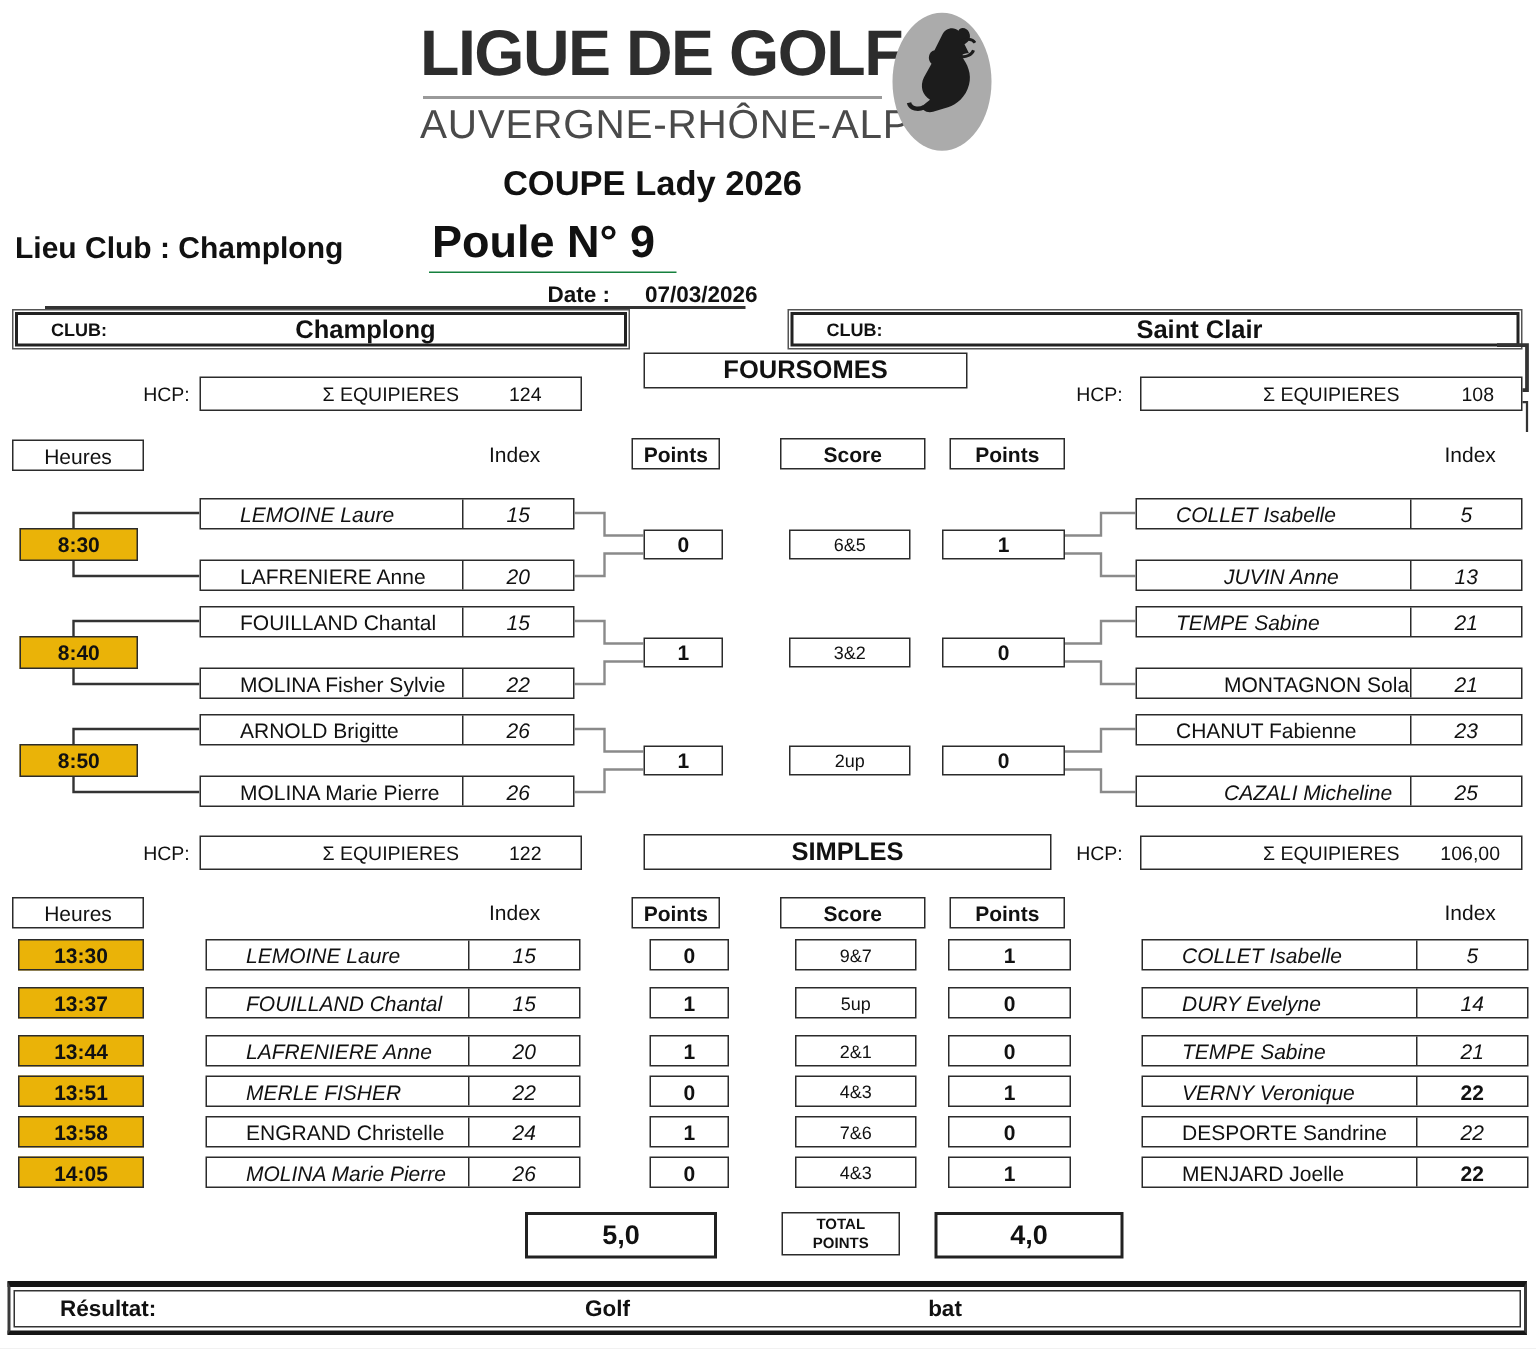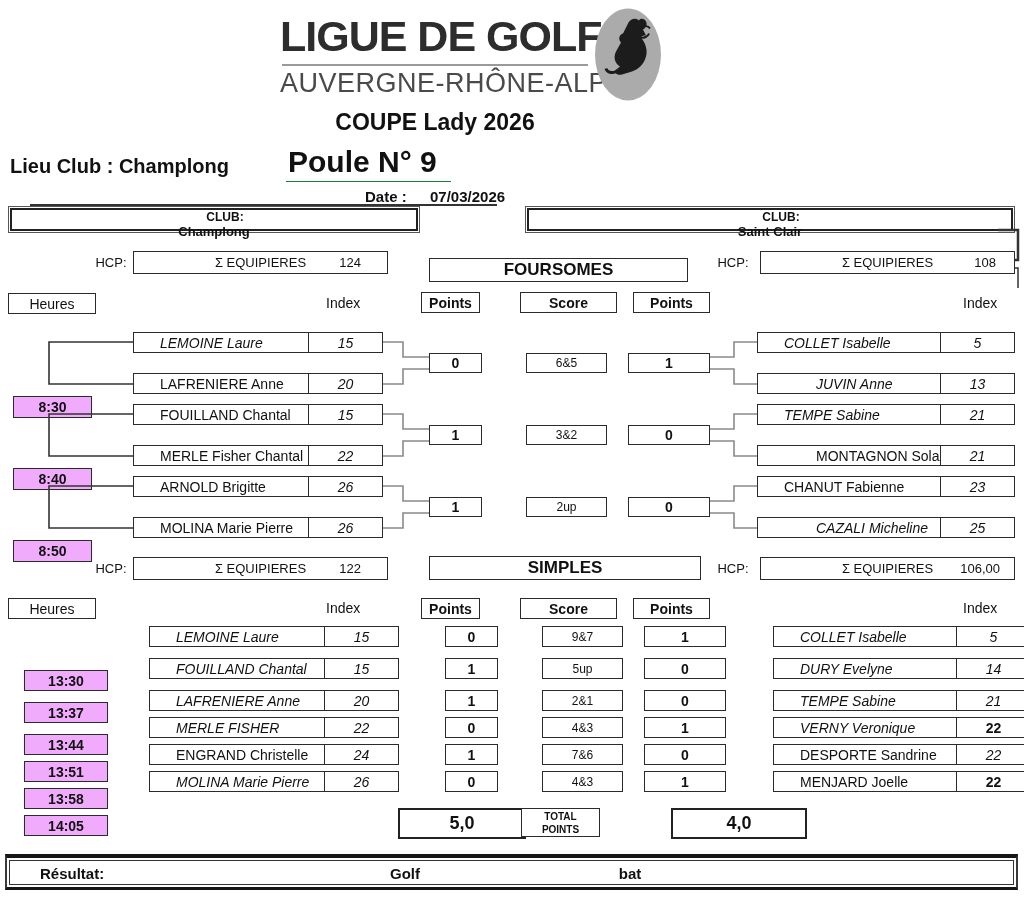--- a/index.html
+++ b/index.html
@@ -14,66 +14,66 @@
   .lion{left:594px;top:7px;width:68px;height:95px;}
   .coupe{left:285px;top:109px;width:300px;text-align:center;font-size:23px;font-weight:bold;}
   
   .lieu{left:10px;top:155px;font-size:20px;font-weight:bold;white-space:nowrap;}
   .poule{left:286px;top:145px;font-size:30px;font-weight:bold;border-bottom:1px solid #15803d;padding:0 14px 2px 2px;white-space:nowrap;}
   .date-label{left:365px;top:188px;font-size:15px;font-weight:bold;}
   .date-value{left:430px;top:188px;font-size:15px;font-weight:bold;}
   .date-rule{left:30px;top:204px;width:467px;border-top:2px solid #333;}
   
   .clubbox{height:27px;border:1px solid #555;padding:1px;box-sizing:border-box;}
-  .clubbox .inner{height:100%;border:2px solid #222;box-sizing:border-box;display:flex;align-items:center;flex-direction:column;}
+  .clubbox .inner{height:100%;border:2px solid #222;box-sizing:border-box;display:flex;align-items:center;}
   .club-left{left:8px;top:206px;width:412px;}
   .club-right{left:525px;top:206px;width:490px;}
   .club-lbl{font-size:12px;font-weight:bold;margin-left:22px;}
-  .club-name{flex:1;text-align:center;font-size:13px;font-weight:bold;}
+  .club-name{flex:1;text-align:center;font-size:17px;font-weight:bold;}
   .bracket-svg{pointer-events:none;}
   
   .hcp-lbl{font-size:13px;width:46px;text-align:right;}
   .hcpbox{height:23px;border:1.5px solid #2b2b2b;box-sizing:border-box;background:#fff;}
   .hcpbox .eq{position:absolute;left:0;right:0;top:0;bottom:0;display:flex;align-items:center;justify-content:center;font-size:13px;}
   .hcpbox .val{position:absolute;right:26px;top:0;bottom:0;display:flex;align-items:center;font-size:13px;}
   .sectitle{height:24px;border:1.5px solid #2b2b2b;box-sizing:border-box;font-size:17px;font-weight:bold;background:#fff;}
   
   .hdrbox{border:1.5px solid #2b2b2b;box-sizing:border-box;font-size:14px;background:#fff;}
   .hdr-bold{font-weight:bold;}
   .idx-lbl{font-size:14px;}
   
   .pbox{position:absolute;display:flex;align-items:stretch;border:1.5px solid #2b2b2b;box-sizing:border-box;background:#fff;font-size:14px;}
   .pname{flex:1;display:flex;align-items:center;padding-left:5px;white-space:nowrap;overflow:hidden;margin-left:21px;}
   .pidx{width:73px;border-left:1.5px solid #2b2b2b;font-style:italic;display:flex;align-items:center;justify-content:center;}
   .pidx.bi{font-style:normal;font-weight:bold;}
   .it{font-style:italic;}
-  .timebox{position:absolute;border:1.5px solid #2b2b2b;box-sizing:border-box;background:#f0abfc;font-size:14px;font-weight:bold;display:flex;align-items:center;justify-content:center;margin-top:44px;}
+  .timebox{position:absolute;border:1.5px solid #2b2b2b;box-sizing:border-box;background:#eab308;font-size:14px;font-weight:bold;display:flex;align-items:center;justify-content:center;}
   .ptsbox{position:absolute;border:1.5px solid #2b2b2b;box-sizing:border-box;background:#fff;font-size:14px;font-weight:bold;display:flex;align-items:center;justify-content:center;}
   .scorebox{position:absolute;border:1.5px solid #2b2b2b;box-sizing:border-box;background:#fff;font-size:12px;display:flex;align-items:center;justify-content:center;}
   
   .fmatch{position:absolute;left:0;width:1024px;height:62px;}
   .fmatch .conn{position:absolute;left:0;top:0;pointer-events:none;}
   .fl1{left:133px;top:0;width:250px;height:21px;}
   .fl2{left:133px;top:41px;width:250px;height:21px;}
   .fr1{left:757px;top:0;width:258px;height:21px;}
   .fr2{left:757px;top:41px;width:258px;height:21px;padding-left:32px;}
   .ftime{left:13px;top:20px;width:79px;height:22px;}
   .fpl{left:429px;top:21px;width:53px;height:20px;}
   .fsc{left:526px;top:21px;width:81px;height:20px;}
   .fpr{left:628px;top:21px;width:82px;height:20px;}
   
-  .srow{position:absolute;left:16px;width:948px;height:21px;}
+  .srow{position:absolute;left:4px;width:948px;height:21px;}
   .stime{left:8px;top:0;width:84px;height:21px;}
   .sleft{left:133px;top:0;width:250px;height:21px;}
   .spl{left:429px;top:0;width:53px;height:21px;}
   .ssc{left:526px;top:0;width:81px;height:21px;}
   .spr{left:628px;top:0;width:82px;height:21px;}
   .sright{left:757px;top:0;width:258px;height:21px;}
   
-  .totbox{border:2px solid #222;box-sizing:border-box;font-size:18px;font-weight:bold;background:#fff;margin-left:48px;}
+  .totbox{border:2px solid #222;box-sizing:border-box;font-size:18px;font-weight:bold;background:#fff;}
   .totlbl{border:1.5px solid #2b2b2b;box-sizing:border-box;font-size:10px;font-weight:bold;text-align:center;line-height:1.3;background:#fff;}
   
   .resultbar{left:5px;top:854px;width:1013px;height:36px;border:2px solid #3a3a3a;border-top:4px solid #161616;border-bottom:3px solid #161616;box-sizing:border-box;padding:2px;}
   .resultbar .inner{position:relative;height:100%;border:1px solid #333;box-sizing:border-box;}
   .res-lbl{position:absolute;left:30px;top:50%;transform:translateY(-50%);font-size:15px;font-weight:bold;}
   .res-club1{position:absolute;left:340px;width:110px;text-align:center;top:50%;transform:translateY(-50%);font-size:15px;font-weight:bold;}
   .res-verb{position:absolute;left:585px;width:70px;text-align:center;top:50%;transform:translateY(-50%);font-size:15px;font-weight:bold;}
 </style>
 </head>
 <body>
@@ -115,21 +115,21 @@
   </svg>
   <svg class="abs bracket-svg" style="left:1008px;top:266px;" width="16" height="24">
     <polyline points="0,2 10,2 10,22" fill="none" stroke="#333" stroke-width="1.5"></polyline>
   </svg>
 
   <div class="abs hcp-lbl ctr" style="left:88px;top:251px;height:23px;">HCP:</div>
   <div class="abs hcpbox" style="left:133px;top:251px;width:255px;">
     <span class="eq">Σ EQUIPIERES</span>
     <span class="val">124</span>
   </div>
-  <div class="abs sectitle ctr" style="left:429px;top:258px;width:259px;">FOURSOMES</div>
+  <div class="abs sectitle ctr" style="left:429px;top:235px;width:216px;">FOURSOMES</div>
   <div class="abs hcp-lbl ctr" style="left:710px;top:251px;height:23px;">HCP:</div>
   <div class="abs hcpbox" style="left:760px;top:251px;width:255px;">
     <span class="eq">Σ EQUIPIERES</span>
     <span class="val" style="right:18px;">108</span>
   </div>
 
   <div class="abs hdrbox ctr" style="left:8px;top:293px;width:88px;height:21px;">Heures</div>
   <div class="abs idx-lbl" style="left:326px;top:295px;">Index</div>
   <div class="abs hdrbox hdr-bold ctr" style="left:421px;top:292px;width:59px;height:21px;">Points</div>
   <div class="abs hdrbox hdr-bold ctr" style="left:520px;top:292px;width:97px;height:21px;">Score</div>
@@ -174,21 +174,21 @@
       <polyline points="383,52 403,52 403,37 429,37" fill="none" stroke="#8a8a8a" stroke-width="1.6"></polyline>
       <polyline points="710,25 734,25 734,10 757,10" fill="none" stroke="#8a8a8a" stroke-width="1.6"></polyline>
       <polyline points="710,37 734,37 734,52 757,52" fill="none" stroke="#8a8a8a" stroke-width="1.6"></polyline>
     </svg>
     <div class="timebox ftime">8:40</div>
     <div class="pbox fl1">
       <span class="pname ln0">FOUILLAND Chantal</span>
       <span class="pidx">15</span>
     </div>
     <div class="pbox fl2">
-      <span class="pname ln1">MERLE Fisher Chantal</span>
+      <span class="pname ln1">MOLINA Fisher Sylvie</span>
       <span class="pidx">22</span>
     </div>
     <div class="ptsbox fpl">1</div>
     <div class="scorebox fsc">3&amp;2</div>
     <div class="ptsbox fpr">0</div>
     <div class="pbox fr1">
       <span class="pname rn0 it">TEMPE Sabine</span>
       <span class="pidx">21</span>
     </div>
     <div class="pbox fr2">
@@ -337,21 +337,21 @@
       <span class="pidx ri0 bi">22</span>
     </div>
   </div>
 </div>
 
   <div class="abs totbox ctr" style="left:350px;top:808px;width:128px;height:31px;">5,0</div>
   <div class="abs totlbl ctr" style="left:521px;top:808px;width:79px;height:29px;flex-direction:column;">
     <span>TOTAL</span>
     <span>POINTS</span>
   </div>
-  <div class="abs totbox ctr" style="left:623px;top:808px;width:136px;height:31px;">4,0</div>
+  <div class="abs totbox ctr" style="left:623px;top:808px;width:126px;height:31px;">4,0</div>
 
   <div class="abs resultbar">
     <div class="inner">
       <span class="res-lbl">Résultat:</span>
       <span class="res-club1">Golf</span>
       <span class="res-verb">bat</span>
     </div>
   </div>
 
 </div>

